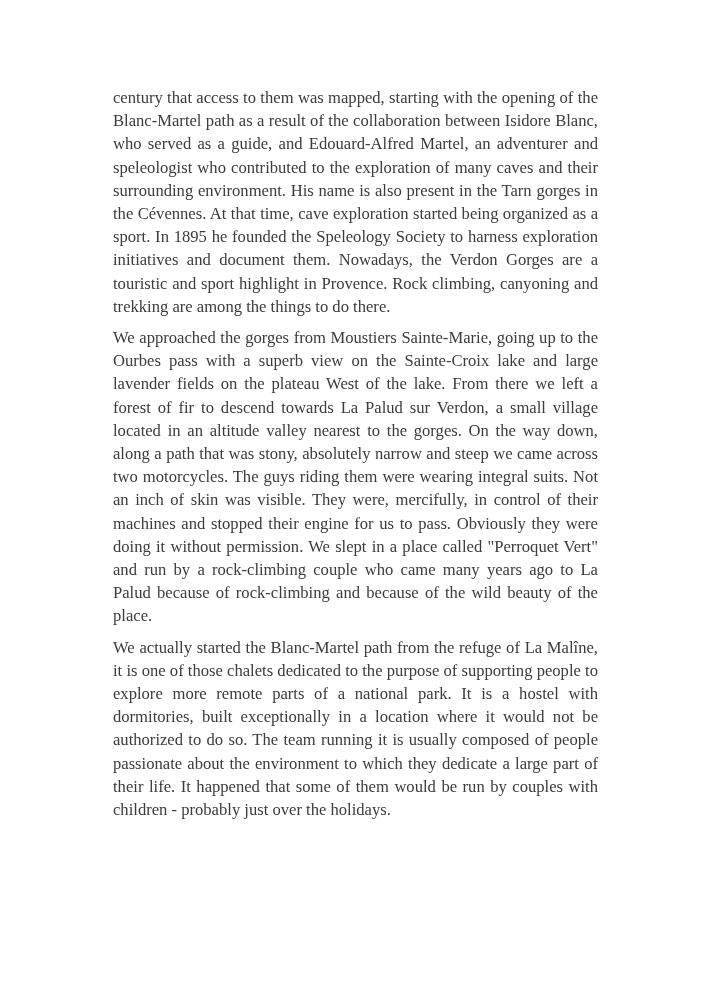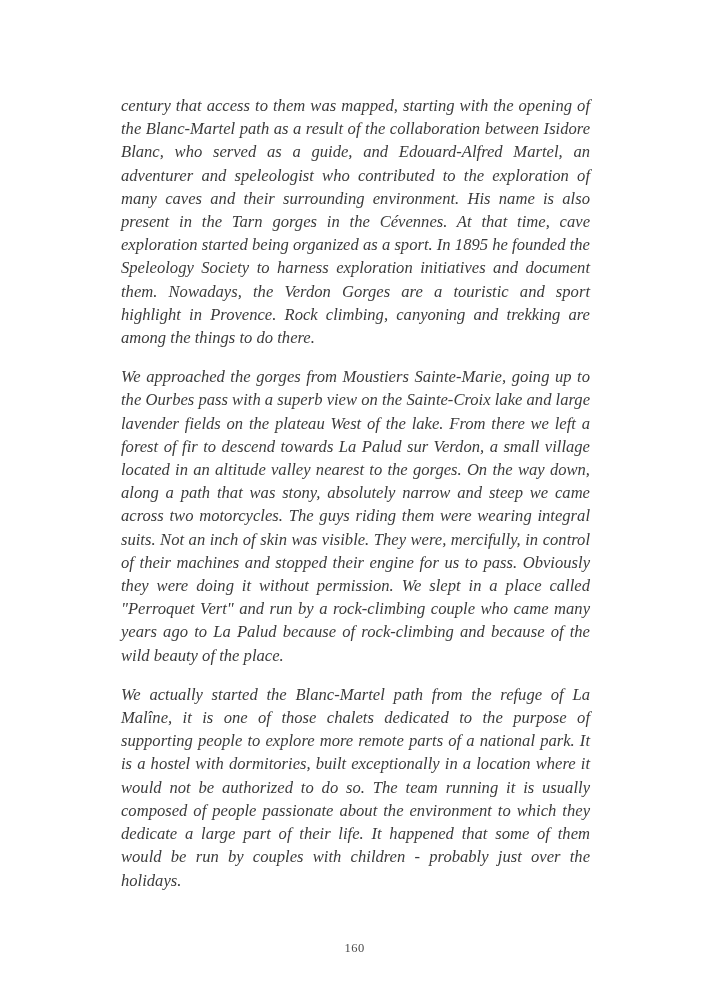--- a/index.html
+++ b/index.html
@@ -20,23 +20,22 @@
     left: 105px;
     top: 78px;
     width: 501px;
     color: #3b3b3b;
     font-size: 16.6px;
     line-height: 23.2px;
     text-align: justify;
     text-justify: inter-word;
   }
   .text-block p {
-    margin: 16px;
+    margin: 8px;
     padding: 0;
-    font-style: italic;
   }
   .page-number {
     position: absolute;
     left: 0;
     right: 0;
     top: 941px;
     text-align: center;
     color: #4a4a4a;
     font-size: 12.5px;
     letter-spacing: 0.5px;
@@ -44,14 +43,13 @@
 </style>
 </head>
 <body>
 
 <div class="page">
   <div class="text-block">
     <p>century that access to them was mapped, starting with the opening of the Blanc-Martel path as a result of the collaboration between Isidore Blanc, who served as a guide, and Edouard-Alfred Martel, an adventurer and speleologist who contributed to the exploration of many caves and their surrounding environment. His name is also present in the Tarn gorges in the Cévennes. At that time, cave exploration started being organized as a sport. In 1895 he founded the Speleology Society to harness exploration initiatives and document them. Nowadays, the Verdon Gorges are a touristic and sport highlight in Provence. Rock climbing, canyoning and trekking are among the things to do there.</p>
     <p>We approached the gorges from Moustiers Sainte-Marie, going up to the Ourbes pass with a superb view on the Sainte-Croix lake and large lavender fields on the plateau West of the lake. From there we left a forest of fir to descend towards La Palud sur Verdon, a small village located in an altitude valley nearest to the gorges. On the way down, along a path that was stony, absolutely narrow and steep we came across two motorcycles. The guys riding them were wearing integral suits. Not an inch of skin was visible. They were, mercifully, in control of their machines and stopped their engine for us to pass. Obviously they were doing it without permission. We slept in a place called "Perroquet Vert" and run by a rock-climbing couple who came many years ago to La Palud because of rock-climbing and because of the wild beauty of the place.</p>
     <p>We actually started the Blanc-Martel path from the refuge of La Malîne, it is one of those chalets dedicated to the purpose of supporting people to explore more remote parts of a national park. It is a hostel with dormitories, built exceptionally in a location where it would not be authorized to do so. The team running it is usually composed of people passionate about the environment to which they dedicate a large part of their life. It happened that some of them would be run by couples with children - probably just over the holidays.</p>
   </div>
-  <div class="page-number">160</div>
 </div>
 
 </body></html>

